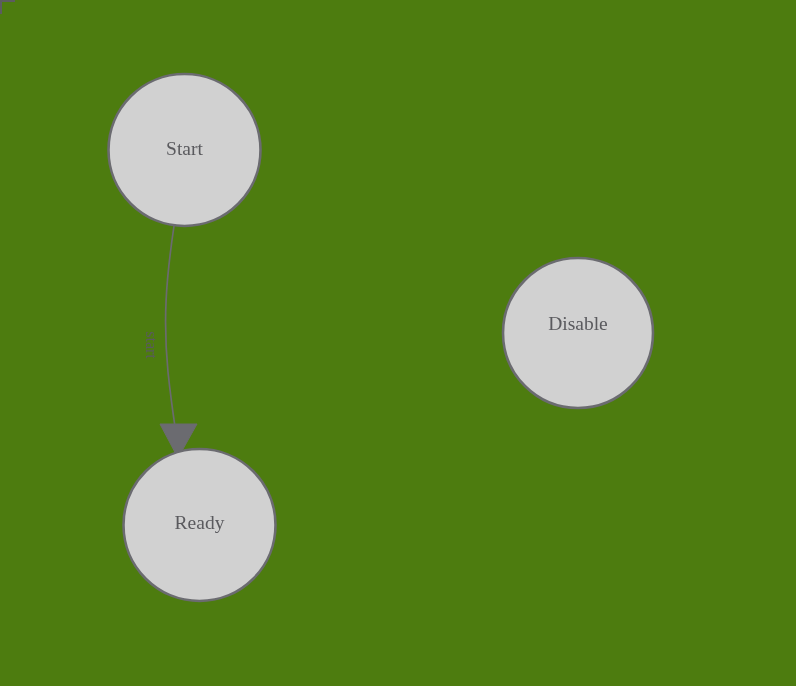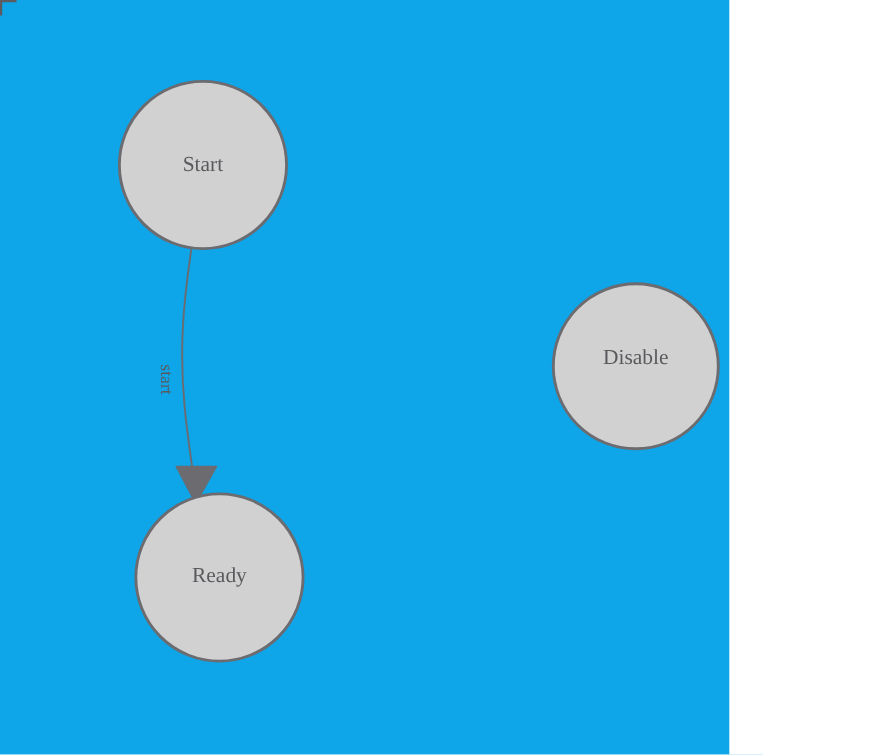--- a/index.html
+++ b/index.html
@@ -8,23 +8,23 @@
     background: #ffffff;
   }
   body {
     width: 799px;
     height: 686px;
     overflow: hidden;
     font-family: "Liberation Serif", serif;
   }
   #canvas-root {
     position: relative;
-    width: 663px;
+    width: 796px;
     height: 686px;
-    background: #0ea5e9;
+    background: #4d7c0f;
   }
   #diagram-svg {
     position: absolute;
     left: 0;
     top: 0;
     width: 799px;
     height: 686px;
     display: block;
   }
   .state-node-circle {

